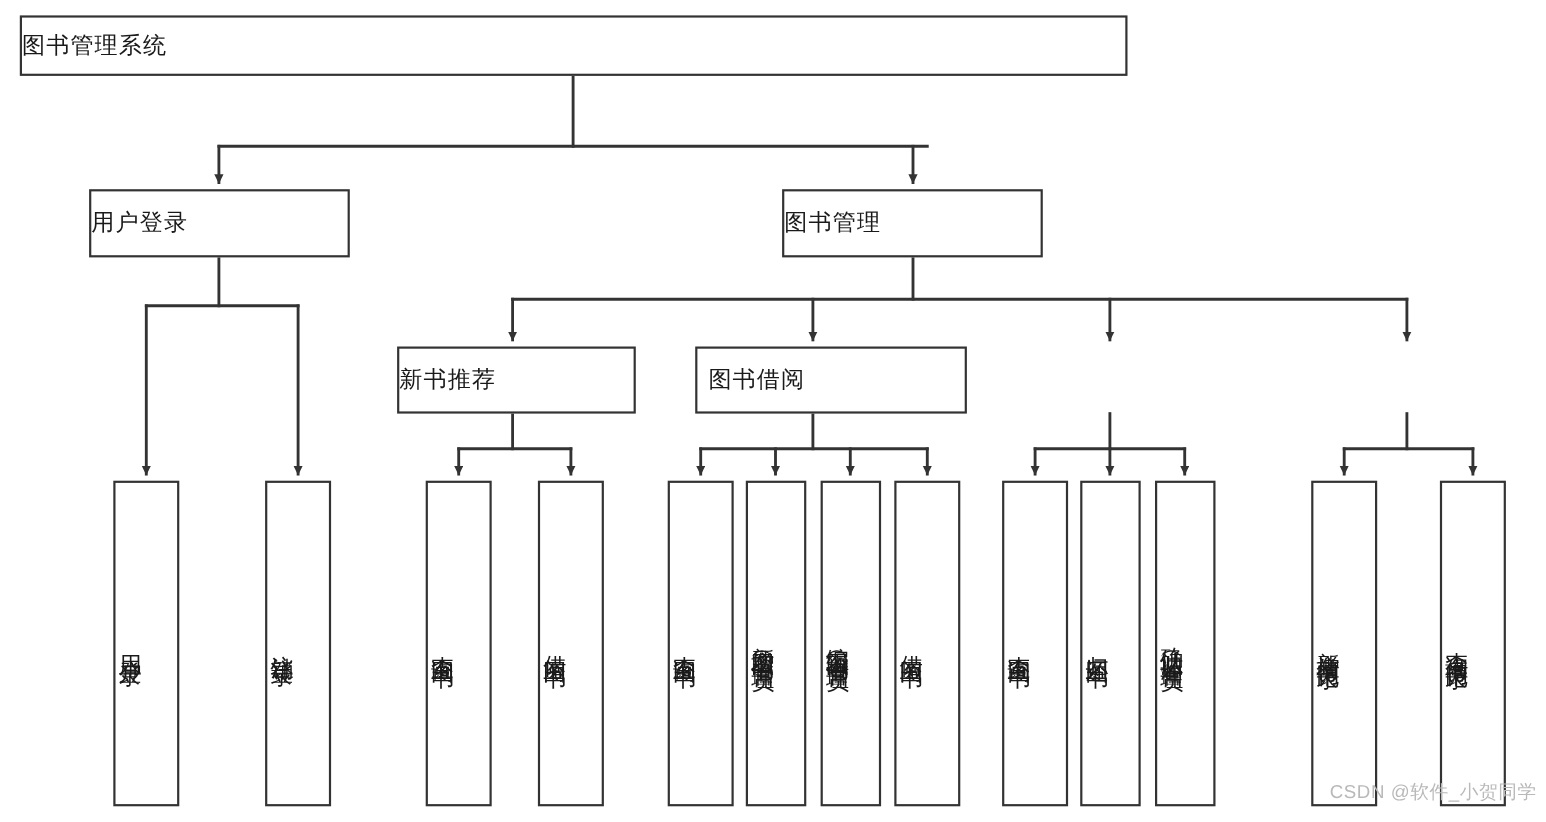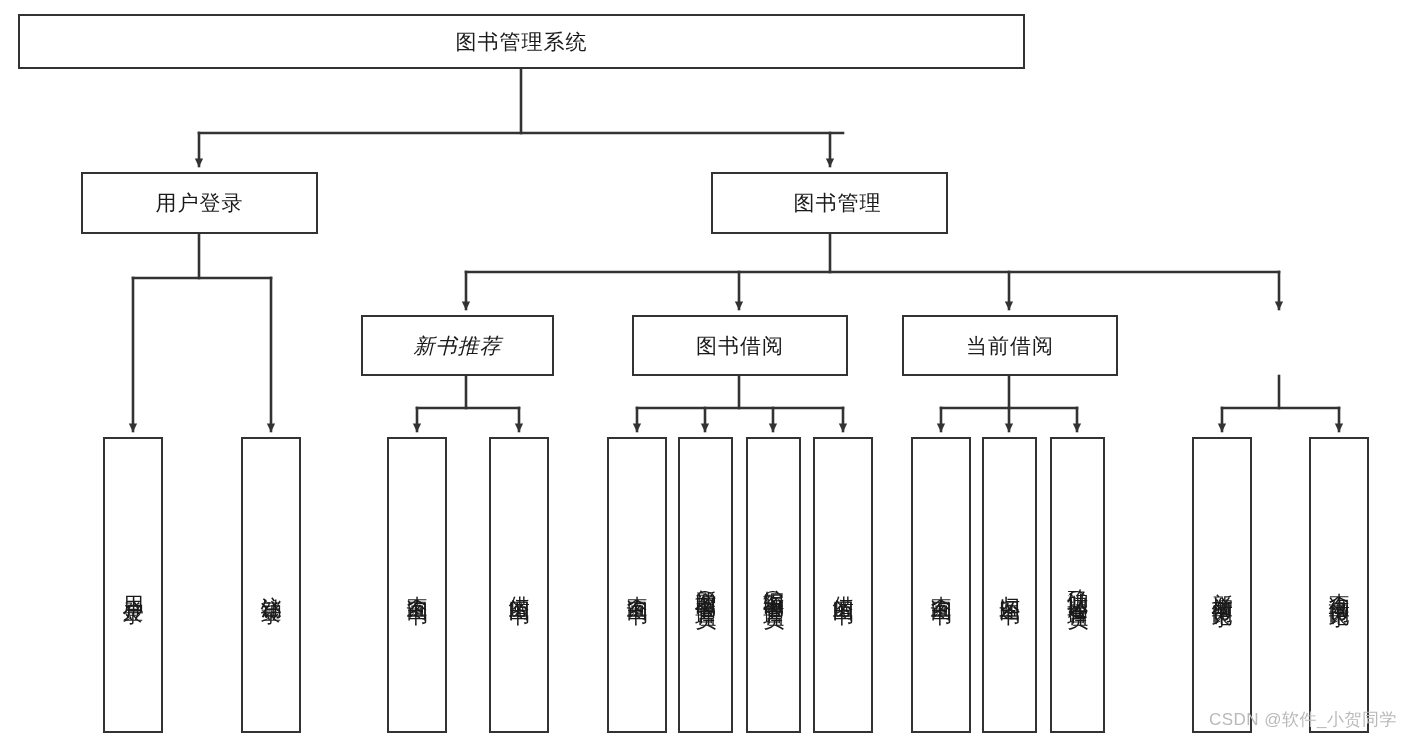--- a/index.html
+++ b/index.html
@@ -26,21 +26,21 @@
     height: 747px;
     pointer-events: none;
   }
   .node {
     position: absolute;
     box-sizing: border-box;
     background: #ffffff;
     border: 2px solid #333333;
     display: flex;
     align-items: center;
-    justify-content: center;
+    justify-content: flex-start;
     color: #1a1a1a;
     z-index: 2;
   }
   .node.horiz {
     font-size: 21px;
     line-height: 1.2;
     letter-spacing: 1px;
   }
   .node.vert {
     font-size: 21px;
@@ -125,35 +125,32 @@
   </svg>
 
   <div class="node horiz" style="left:18px; top:14px; width:1007px; height:55px;">
     <span class="hlabel">图书管理系统</span>
   </div>
 
   <div class="node horiz" style="left:81px; top:172px; width:237px; height:62px;">
     <span class="hlabel">用户登录</span>
   </div>
 
-  <div class="node horiz" style="left:711px; top:172px; width:237px; height:62px;padding-left:16px;">
+  <div class="node horiz" style="left:711px; top:172px; width:237px; height:62px;">
     <span class="hlabel">图书管理</span>
   </div>
 
-  <div class="node horiz" style="left:361px; top:315px; width:193px; height:61px;font-style:italic;">
+  <div class="node horiz" style="left:361px; top:315px; width:217px; height:61px;">
     <span class="hlabel">新书推荐</span>
   </div>
 
-  <div class="node horiz" style="left:632px; top:315px; width:216px; height:61px;">
+  <div class="node horiz" style="left:632px; top:315px; width:247px; height:61px;padding-left:10px;">
     <span class="hlabel">图书借阅</span>
   </div>
 
-  <div class="node horiz" style="left:902px; top:315px; width:216px; height:61px;">
-    <span class="hlabel">当前借阅</span>
-  </div>
 
 
   <div class="node vert" style="left:103px; top:437px; width:60px; height:296px;">
     <span class="vlabel">用户登录</span>
   </div>
 
   <div class="node vert" style="left:241px; top:437px; width:60px; height:296px;">
     <span class="vlabel">注销登录</span>
   </div>
 

